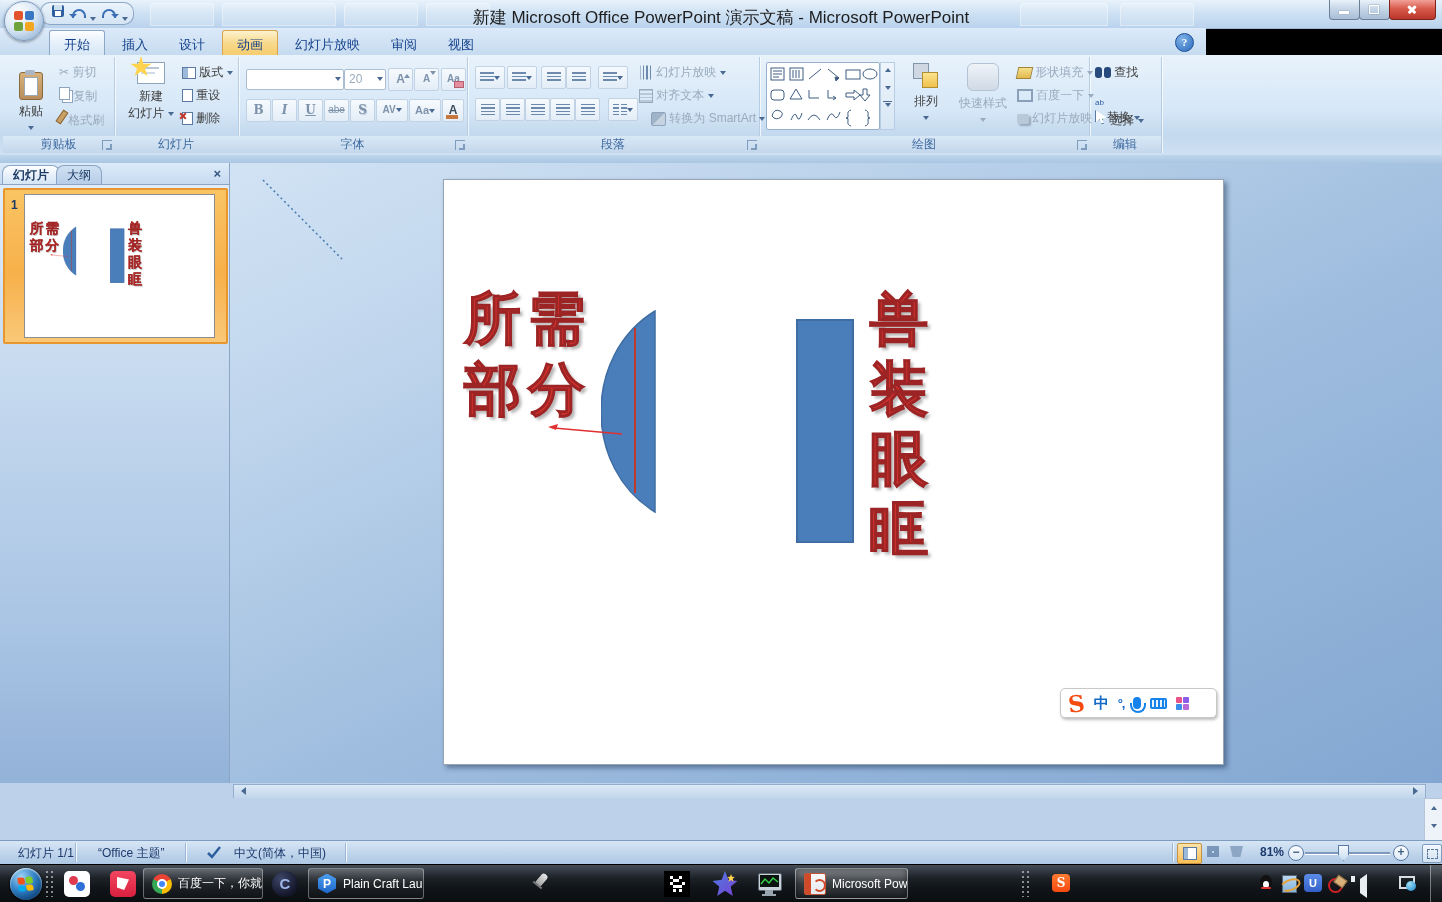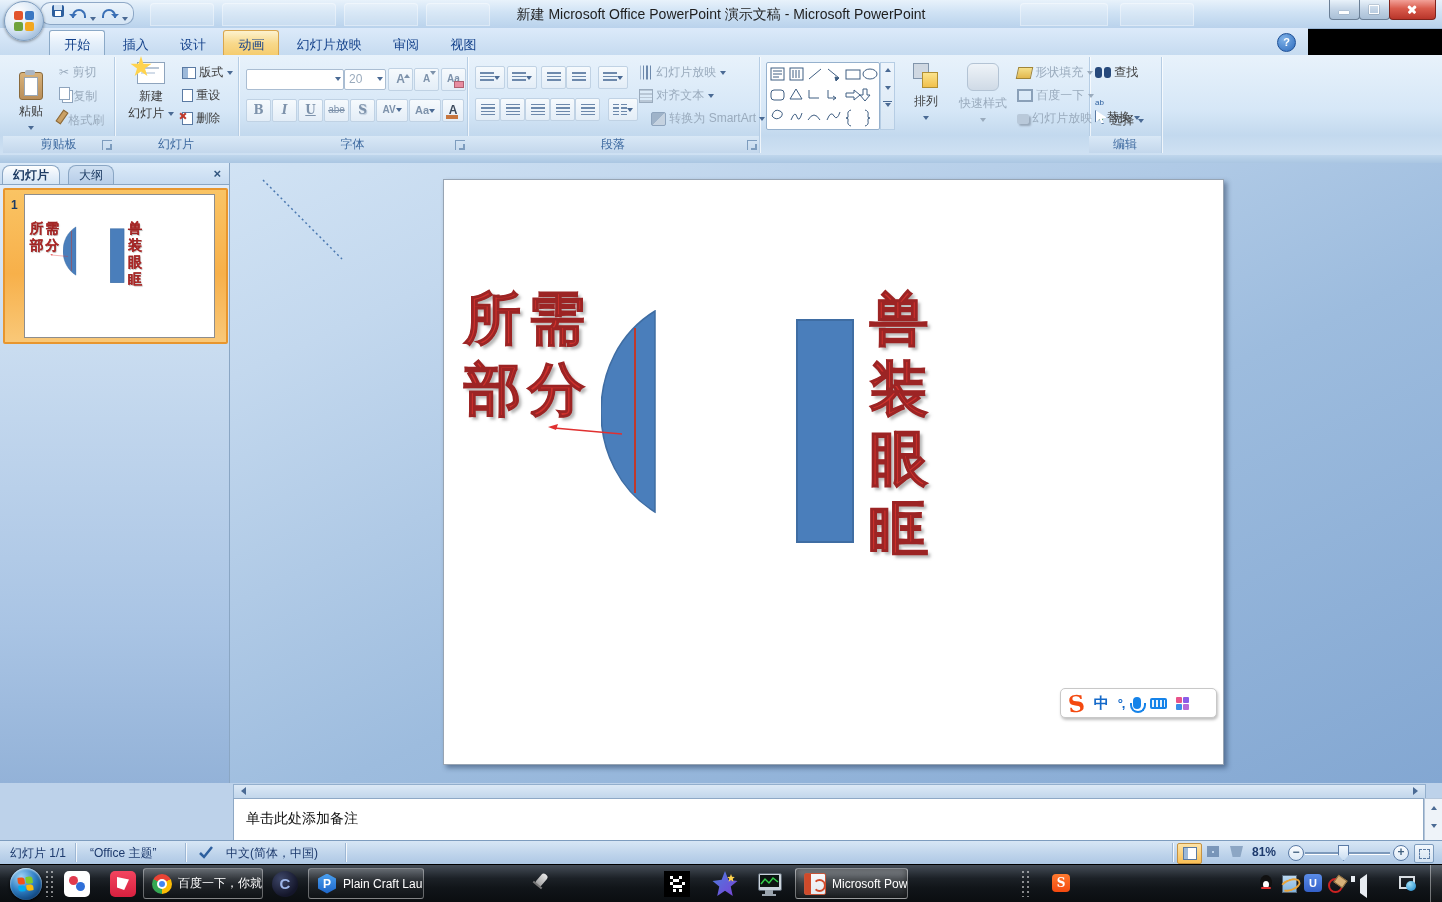--- a/index.html
+++ b/index.html
@@ -4,21 +4,21 @@
 <style>
   html,body{margin:0;padding:0;background:#000;}
   #root{position:relative;width:1442px;height:902px;overflow:hidden;
         font-family:"Liberation Sans","DejaVu Sans",sans-serif;font-size:12px;color:#15428b;}
   .abs{position:absolute;}
   
   .titlebar{left:0;top:0;width:1442px;height:28px;
     background:linear-gradient(#e8f2fb,#cfe2f4 45%,#b9d2ec);border-bottom:1px solid #9ab6d4;}
   .ghost{position:absolute;top:3px;height:21px;border-radius:4px 4px 0 0;
     background:rgba(255,255,255,.20);border:1px solid rgba(255,255,255,.35);}
-  .title-text{position:absolute;top:6px;width:100%;text-align:center;color:#1e1e1e;font-size:14px;}
+  .title-text{position:absolute;top:6px;width:100%;text-align:center;color:#1e1e1e;font-size:17px;}
   .winbtns{position:absolute;right:6px;top:0;display:flex;}
   .winbtn{width:29px;height:19px;border:1px solid #6b7f96;border-top:none;border-radius:0 0 4px 4px;
     background:linear-gradient(#e9f2fa,#c3d4e6 50%,#a9bfd6);position:relative;margin-left:-1px;}
   .winbtn.close{width:45px;background:linear-gradient(#f2a198,#d95b4c 45%,#b8352a);border-color:#7e231c;}
   .glyph-min{position:absolute;left:9px;bottom:5px;width:10px;height:3px;background:#fff;box-shadow:0 0 1px #345;}
   .glyph-res{position:absolute;left:9px;top:5px;width:8px;height:7px;border:1.5px solid #fff;box-shadow:0 0 1px #345;}
   .glyph-x1,.glyph-x2{position:absolute;left:17px;top:4px;width:10px;height:2.5px;background:#fff;border-radius:1px;}
   .glyph-x1{transform:rotate(45deg) translate(3px,3px);}
   .glyph-x2{transform:rotate(-45deg) translate(-3px,3px);}
   
@@ -33,22 +33,22 @@
   .undo-arc::after{content:"";position:absolute;left:-5px;top:3px;border:4px solid transparent;border-top-color:#3a6fb5;}
   .redo-arc{display:inline-block;width:10px;height:7px;border:2px solid #3a6fb5;border-bottom:none;
     border-radius:8px 8px 0 0;position:relative;}
   .redo-arc::after{content:"";position:absolute;right:-5px;top:3px;border:4px solid transparent;border-top-color:#3a6fb5;}
   .floppy{display:inline-block;width:12px;height:12px;background:#2e5f9e;border-radius:2px;position:relative;}
   .floppy::before{content:"";position:absolute;left:2px;top:0;width:8px;height:5px;background:#cfe0f1;}
   .floppy::after{content:"";position:absolute;left:3px;bottom:1px;width:6px;height:5px;background:#fff;}
   .car{display:inline-block;width:0;height:0;border-left:3px solid transparent;border-right:3px solid transparent;
     border-top:4px solid #4a6a94;vertical-align:middle;}
   
-  .tabsrow{left:0;top:28px;width:1308px;height:27px;
-    background:linear-gradient(#dceafa,#c6dbf0);border-bottom:1px solid #96b1cd;}
+  .tabsrow{left:0;top:28px;width:1206px;height:27px;
+    background:linear-gradient(#dceafa,#c6dbf0);border-bottom:1px solid #96b1cd;font-family:Liberation Serif, serif;}
   .rtab{position:relative;display:inline-block;padding:5px 14px 4px;margin-top:2px;font-size:13px;color:#15428b;
     border-radius:3px 3px 0 0;cursor:default;}
   .rtab.active{background:linear-gradient(#fdfeff,#e7f1fb 40%,#d2e3f4);border:1px solid #8ba9c7;border-bottom:none;}
   .rtab.hot{background:linear-gradient(#fdf2cf,#f8d98c 45%,#f4c968);border:1px solid #d9a64e;border-bottom:none;}
   .helpbtn{position:absolute;right:12px;top:5px;width:17px;height:17px;border-radius:50%;
     background:radial-gradient(circle at 35% 30%,#7fb2e8,#2d6bbd);border:1px solid #1d4f96;
     color:#fff;font-weight:bold;text-align:center;line-height:17px;font-size:11px;}
   
   .ribbon{left:0;top:55px;width:1442px;height:100px;
     background:linear-gradient(#e8f2fb,#d6e7f7 55%,#c3d9ee 80%,#cfe1f3);border-bottom:1px solid #8ba9c7;}
@@ -121,21 +121,21 @@
     background:linear-gradient(#dce9f6,#c2d6eb);}
   .arrow-l{width:0;height:0;border:4px solid transparent;border-right:5px solid #4a6a94;position:absolute;left:3px;top:2px;}
   .arrow-r{width:0;height:0;border:4px solid transparent;border-left:5px solid #4a6a94;position:absolute;right:3px;top:2px;}
   .chrome-strip{left:0;top:798px;width:1442px;height:42px;background:#bdd2ea;}
   .notes{position:absolute;left:233px;top:0;width:1189px;height:41px;background:#fff;border:1px solid #8ea8c5;}
   .notes-text{position:absolute;left:12px;top:11px;color:#111;font-size:14px;}
   .notes-sb{position:absolute;left:1424px;top:0;width:17px;height:41px;background:#eef3f9;border:1px solid #b5c6da;}
   .statusbar{left:0;top:840px;width:1442px;height:24px;
     background:linear-gradient(#d7e6f5,#bcd2ea 60%,#adc7e4);border-top:1px solid #7d9cbe;
     color:#1d3a6d;font-size:12px;}
-  .sb-item{position:absolute;top:4px;}
+  .sb-item{position:absolute;top:4px;margin-left:8px;}
   .sb-sep{position:absolute;top:2px;width:1px;height:19px;background:#9db7d4;box-shadow:1px 0 0 rgba(255,255,255,.8);}
   .viewbtn{position:absolute;top:2px;width:23px;height:19px;border-radius:2px;text-align:center;}
   .viewbtn.on{background:linear-gradient(#fde3a7,#f9bf55);border:1px solid #c49243;}
   .zoom-track{position:absolute;top:11px;height:2px;background:#7d99bb;border-bottom:1px solid #fff;}
   .zoom-thumb{position:absolute;top:4px;width:9px;height:14px;background:linear-gradient(#f4f9fe,#c8dcf0);
     border:1px solid #5a7aa5;clip-path:polygon(0 0,100% 0,100% 60%,50% 100%,0 60%);}
   .zcircle{position:absolute;top:4px;width:14px;height:14px;border:1px solid #5a7aa5;border-radius:50%;
     background:linear-gradient(#fbfdff,#dce9f6);color:#41607f;text-align:center;line-height:12px;font-weight:bold;font-size:12px;}
   
   .taskbar{left:0;top:864px;width:1442px;height:38px;
@@ -344,40 +344,41 @@
         <span class="car"></span>
       </div>
       <div class="bigbtn" style="left:196px;top:3px;width:56px;height:74px;color:#9aabbd;">
         <div style="width:30px;height:26px;margin:3px auto 0;border-radius:6px;background:linear-gradient(#eef3f8,#cfdae6);border:1px solid #b3c3d4;"></div>
         <div style="margin-top:4px;"><span>快速样式</span></div>
         <span class="car" style="border-top-color:#9aabbd;"></span>
       </div>
       <div class="sbtn" style="left:258px;top:7px;"><span style="display:inline-block;width:13px;height:10px;background:linear-gradient(#f5e08a,#e2b84e);border:1px solid #a08538;transform:skewX(-12deg);vertical-align:middle;"></span> <span class="lbl">形状填充</span> <span class="car" style="border-top-color:#9aabbd;"></span></div>
       <div class="sbtn" style="left:258px;top:30px;"><span style="display:inline-block;width:12px;height:9px;border:2px solid #8aa0b8;vertical-align:middle;"></span> <span class="lbl">百度一下</span> <span class="car" style="border-top-color:#9aabbd;"></span></div>
       <div class="sbtn" style="left:258px;top:53px;"><span style="display:inline-block;width:12px;height:10px;background:#b9c9da;border-radius:2px;box-shadow:2px 2px 2px #98a8ba;vertical-align:middle;"></span> <span class="lbl">幻灯片放映</span> <span class="car" style="border-top-color:#9aabbd;"></span></div>
+      <div class="glabel"><span>绘图</span><span class="dlg"></span></div>
     </div>
 
     <div class="rgroup" style="left:1089px;width:72px;">
       <div class="sbtn en" style="left:6px;top:7px;"><span class="binoc"></span> <span class="lbl">查找</span></div>
       <div class="sbtn en" style="left:6px;top:38px;"><span style="font-size:8px;color:#2d5f9e;vertical-align:middle;">ab<br><span style="color:#3c8a3c;">ac</span></span> <span class="lbl">替换</span> <span class="car"></span></div>
       <div class="sbtn en" style="left:6px;top:53px;"><span class="cursor-arrow"></span> <span class="lbl">选择</span> <span class="car"></span></div>
       <div class="glabel"><span>编辑</span></div>
     </div>
   </div>
   <div class="abs" style="left:0;top:155px;width:1442px;height:8px;background:linear-gradient(#bfd6ec,#aac6e2);"></div>
 
   <div class="abs work">
     <svg class="abs" style="left:230px;top:0;" width="200" height="120">
       <line x1="33" y1="17" x2="112" y2="96" stroke="#4a78b0" stroke-width="1.5" stroke-dasharray="2,3"></line>
     </svg>
 
     <div class="lpanel">
       <div class="ltabs">
         <div class="ltab active" style="left:2px;"><span>幻灯片</span></div>
-        <div class="ltab" style="left:68px;"><span>大纲</span></div>
+        <div class="ltab" style="left:56px;"><span>大纲</span></div>
         <div class="lclose">×</div>
       </div>
       <div class="sel-row">
         <div class="thumb-num">1</div>
         <div class="thumb-box">
           <div class="slide-scene thumb-scale">
             <div class="wa wa-left">
                 <div>所需</div>
                 <div>部分</div>
               </div>
@@ -441,23 +442,20 @@
   </div>
 
   <div class="abs bottomrow">
     <div class="hscroll">
       <div class="arrow-l"></div>
       <div class="arrow-r"></div>
     </div>
   </div>
 
   <div class="abs chrome-strip">
-    <div class="notes">
-      <div class="notes-text">单击此处添加备注</div>
-    </div>
     <div class="notes-sb">
       <div class="tri-up" style="margin-top:4px;"></div>
       <div class="tri-dn" style="margin-top:14px;"></div>
     </div>
   </div>
 
   <div class="abs statusbar">
     <div class="sb-item" style="left:10px;">幻灯片 1/1</div>
     <div class="sb-sep" style="left:75px;"></div>
     <div class="sb-item" style="left:90px;">“Office 主题”</div>

